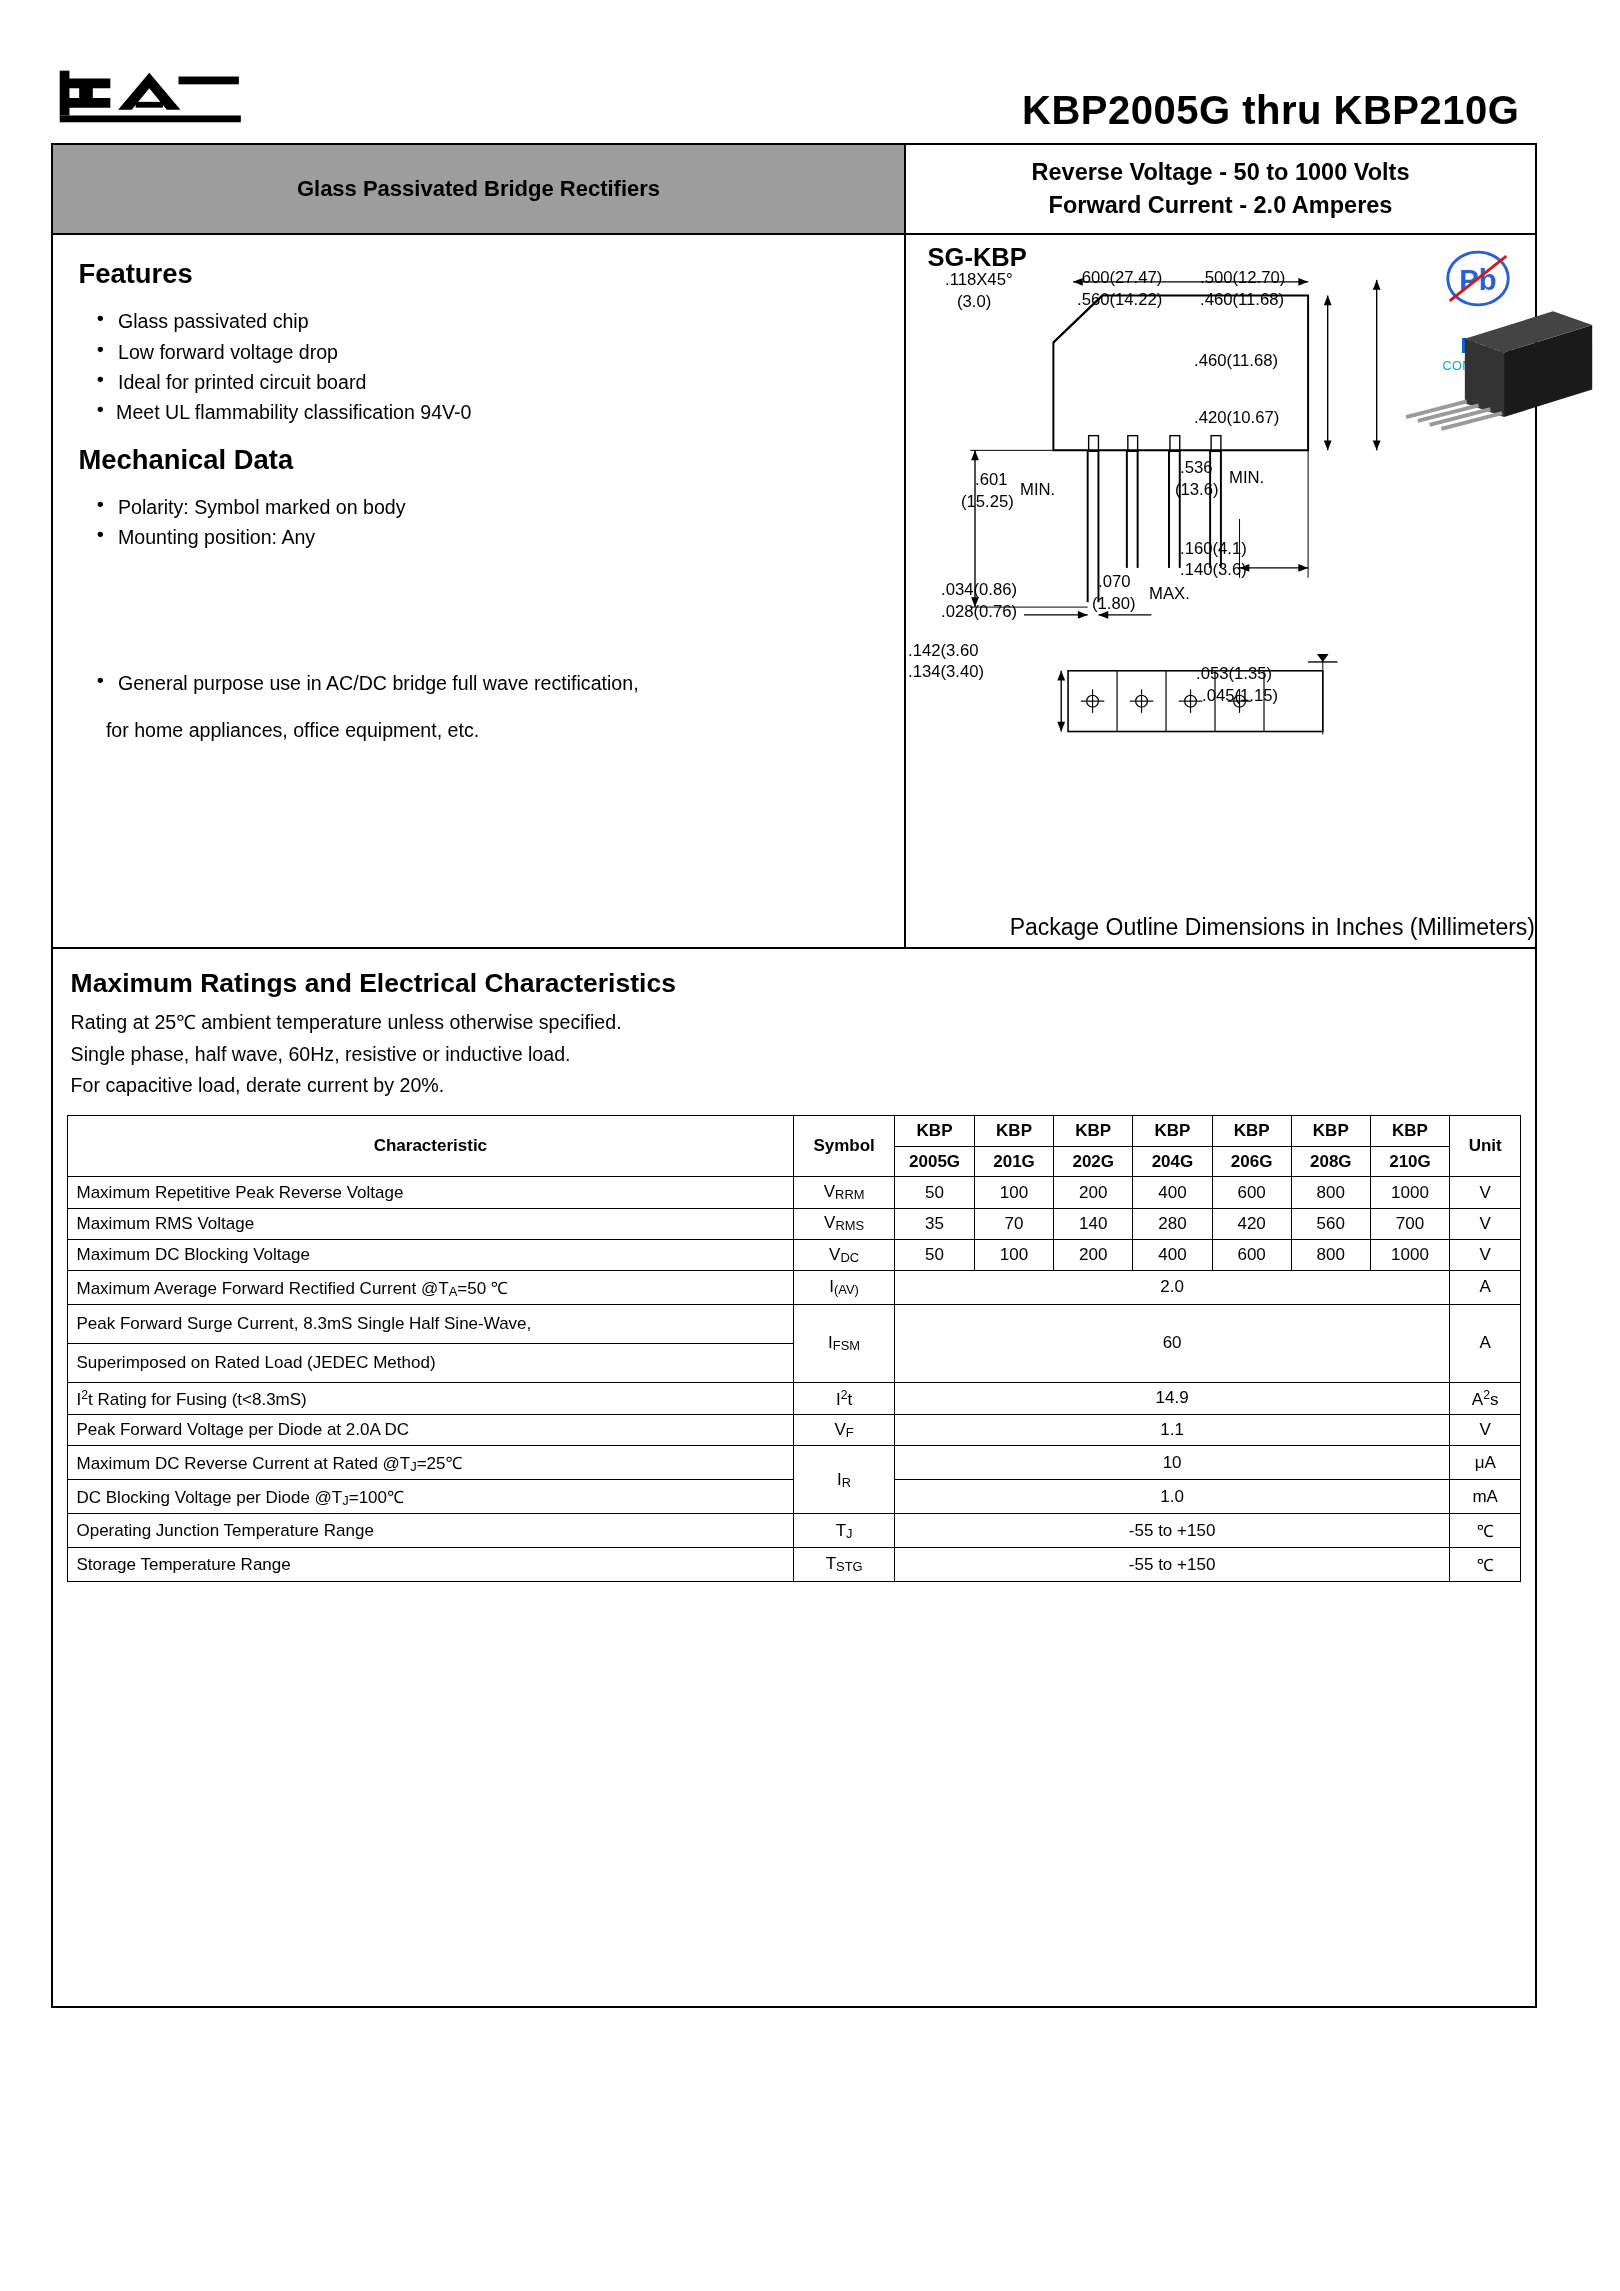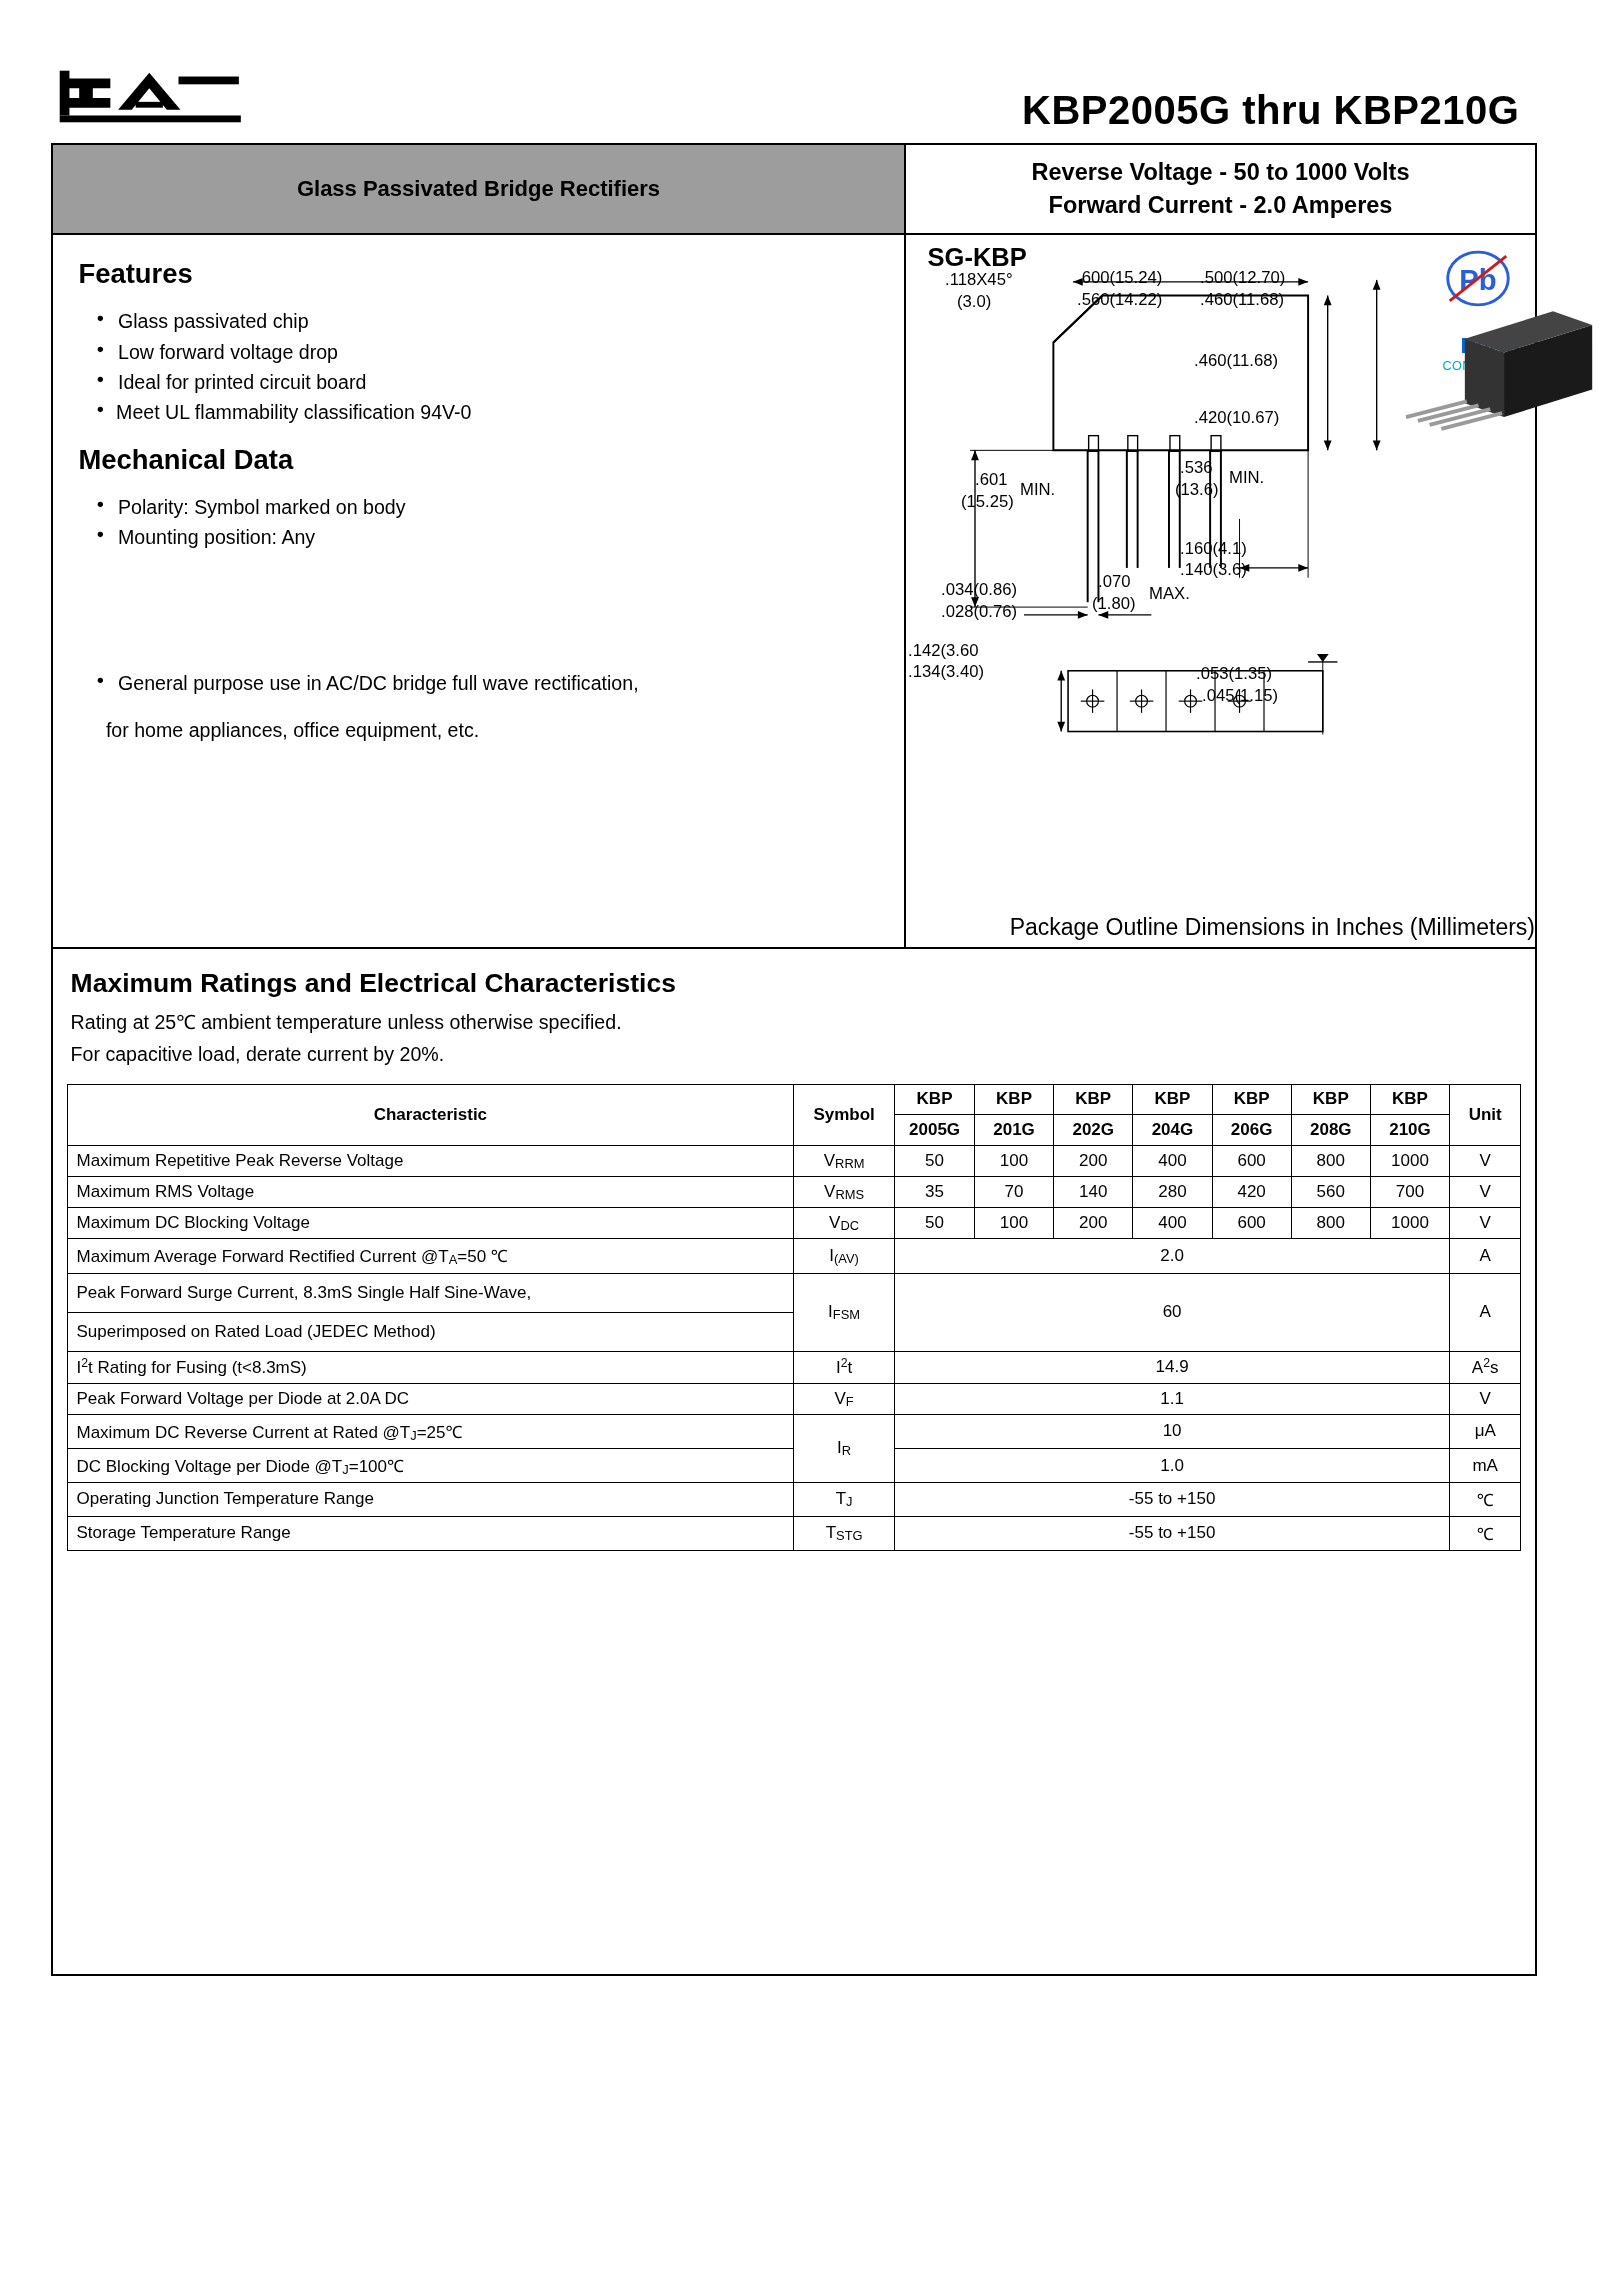--- a/index.html
+++ b/index.html
@@ -365,21 +365,21 @@
               <path d="M562 130 L500 146"></path>
               <path d="M574 134 L512 150"></path>
               <path d="M586 138 L524 154"></path>
               <path d="M598 142 L536 158"></path>
             </g>
           </g>
         </svg>
 
         <div class="lbl" style="left:39px;  top:35px;">.118X45°</div>
         <div class="lbl" style="left:51px;  top:57px;">(3.0)</div>
-        <div class="lbl" style="left:171px; top:33px;">.600(15.24)</div>
+        <div class="lbl" style="left:171px; top:33px;">.600(27.47)</div>
         <div class="lbl" style="left:171px; top:55px;">.560(14.22)</div>
         <div class="lbl" style="left:294px; top:33px;">.500(12.70)</div>
         <div class="lbl" style="left:294px; top:55px;">.460(11.68)</div>
         <div class="lbl" style="left:288px; top:116px;">.460(11.68)</div>
         <div class="lbl" style="left:288px; top:137px;margin-top:36px;">.420(10.67)</div>
         <div class="lbl" style="left:69px;  top:235px;">.601</div>
         <div class="lbl" style="left:55px;  top:257px;">(15.25)</div>
         <div class="lbl" style="left:114px; top:245px;">MIN.</div>
         <div class="lbl" style="left:274px; top:223px;">.536</div>
         <div class="lbl" style="left:269px; top:245px;">(13.6)</div>
@@ -397,20 +397,21 @@
         <div class="lbl" style="left:296px; top:451px;">.045(1.15)</div>
 
         <div class="caption">Package Outline Dimensions in Inches (Millimeters)</div>
       </div>
     </div>
   </div>
 
   <div class="specs-wrap">
     <div class="ratings-title">Maximum Ratings and Electrical Characteristics</div>
     <div class="ratings-note">Rating at 25℃ ambient temperature unless otherwise specified.</div>
+    <div class="ratings-note">Single phase, half wave, 60Hz, resistive or inductive load.</div>
     <div class="ratings-note">For capacitive load, derate current by 20%.</div>
 
     <table class="specs">
       <thead>
         <tr>
           <th class="col-char" rowspan="2">Characteristic</th>
           <th class="col-sym" rowspan="2">Symbol</th>
           <th class="col-part">KBP</th>
           <th class="col-part">KBP</th>
           <th class="col-part">KBP</th>

